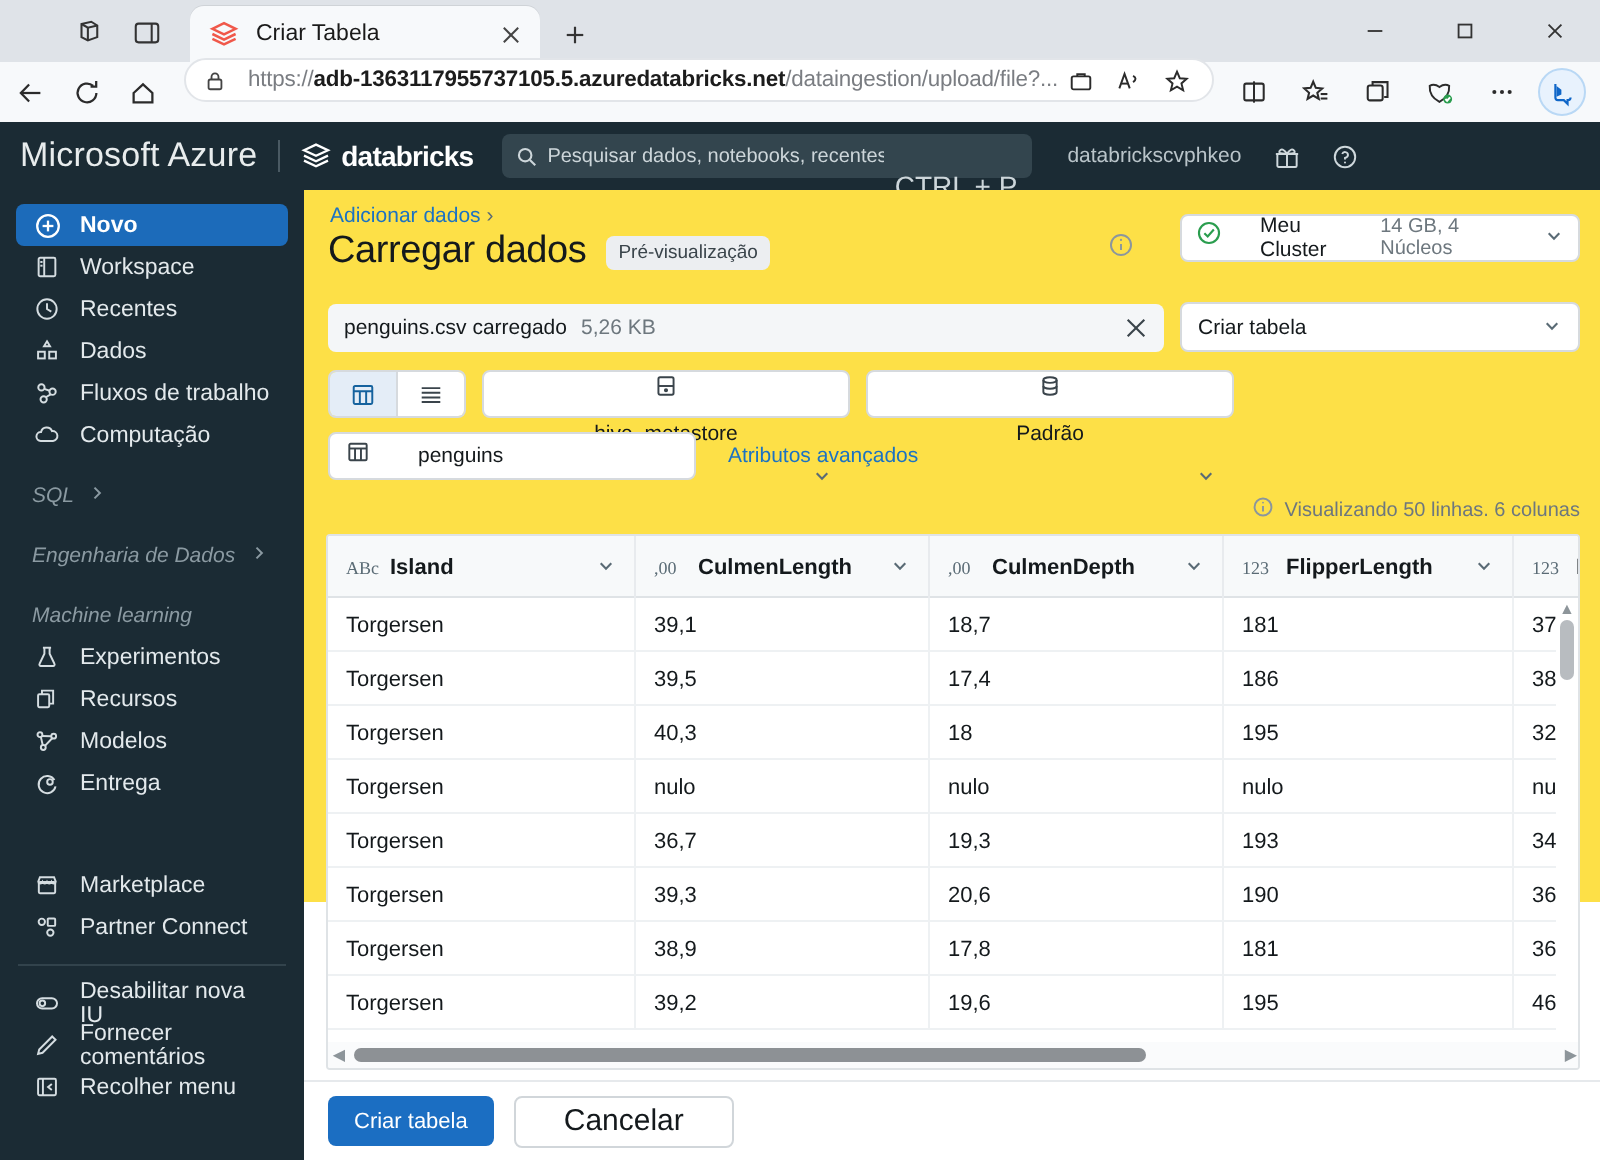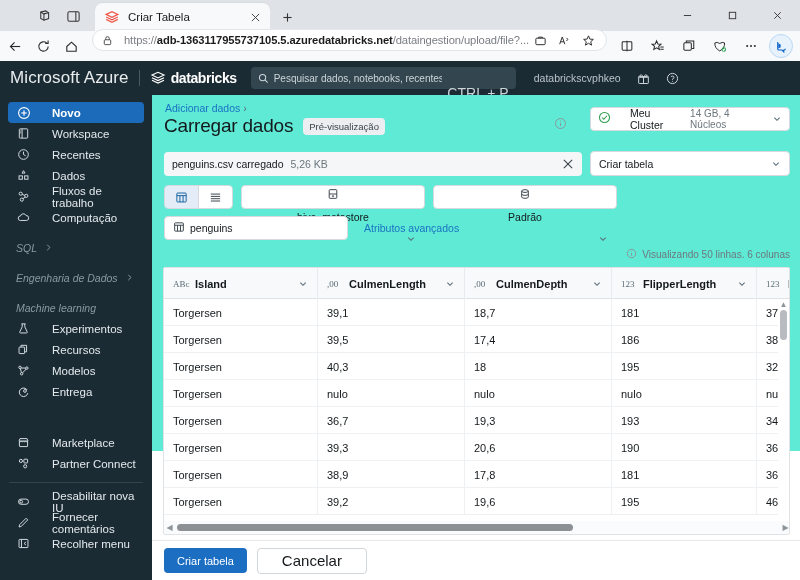--- a/index.html
+++ b/index.html
@@ -86,33 +86,33 @@
   .db-search-kbd { font-size: 14px; color: #cdd6da; white-space: nowrap; margin-top: 29px; }
   .db-user { margin-left: 18px; font-size: 10.5px; color: #b9c4c9; }
   .db-hicon { margin-left: 16px; color: #cfd8dc; display: flex; align-items: center; }
 
   .db-sidebar {
     position: absolute; left: 0; top: 34px; width: 152px; height: 485px;
     background: #1b2b34; padding-top: 7px; color: #d5dde1;
   }
   .sb-item {
     height: 21px; margin: 0 8px; padding: 0 8px; border-radius: 4px;
-    display: flex; align-items: center; gap: 21px; font-size: 11.5px; color: #e3e9ec;
+    display: flex; align-items: center; gap: 9px; font-size: 11.5px; color: #e3e9ec;
   }
   .sb-item.active { background: #1c6bba; color: #fff; font-weight: 600; }
   .sb-icon { width: 15px; flex: 0 0 15px; display: flex; align-items: center; justify-content: center; }
   .sb-gap { height: 9px; }
   .sb-section {
     height: 21px; margin: 0 8px; padding: 0 8px;
     display: flex; align-items: center; gap: 7px; font-size: 10.5px; color: #8b9aa2; font-style: italic;
   }
   .sb-divider { height: 1px; background: #32434c; margin: 8px 9px; }
 
   
-  .db-main { position: absolute; left: 152px; top: 34px; width: 648px; height: 356px; background: #5eead4; }
+  .db-main { position: absolute; left: 152px; top: 34px; width: 648px; height: 356px; background: #fde047; }
 
   .crumb { position: absolute; left: 13px; top: 7px; font-size: 10.5px; color: #1b72c3; }
   .crumb .chev { color: #5a6b75; }
   .page-title-row { position: absolute; left: 12px; top: 20px; display: flex; align-items: center; gap: 10px; }
   .page-title { font-size: 19px; color: #14191c; font-weight: 400; letter-spacing: -0.2px; }
   .preview-badge {
     background: #eceef1; color: #3a444b; font-size: 9.5px;
     padding: 3px 6px; border-radius: 4px;
   }
   .info-ico-top { position: absolute; right: 233px; top: 21px; color: #8b969d; }
@@ -150,21 +150,21 @@
   .dd {
     height: 24px; border: 1px solid #d6dade; border-radius: 4px; background: #fff;
     display: flex; align-items: center; padding: 0 8px; gap: 7px; flex-direction: column;
   }
   .dd-label { font-size: 10.5px; color: #14191c; }
   .dd .cluster-chev { margin-left: auto; padding-left: 10px; }
 
   .tablename-row { position: absolute; left: 12px; top: 121px; display: flex; align-items: center; gap: 16px; }
   .tn-input {
     width: 184px; height: 24px; border: 1px solid #d6dade; border-radius: 4px; background: #fff;
-    display: flex; align-items: center; padding: 0 8px; gap: 5px;
+    display: flex; align-items: center; padding: 0 8px; gap: 24px;
   }
   .tn-text { font-size: 10.5px; color: #14191c; }
   .adv-link { font-size: 10.5px; color: #1b72c3; }
 
   .rowinfo {
     position: absolute; right: 10px; top: 153px;
     display: flex; align-items: center; gap: 5px; font-size: 10px; color: #6d777e;
   }
 
   

